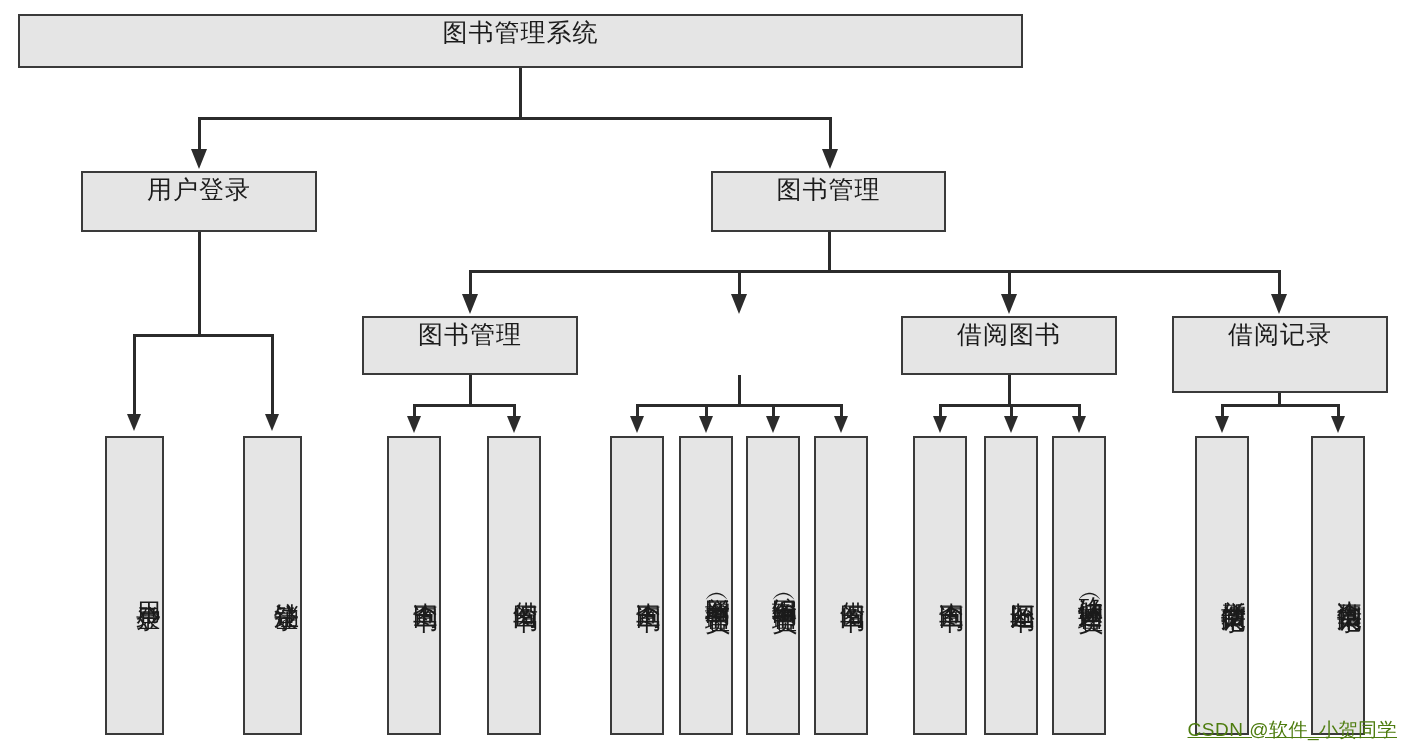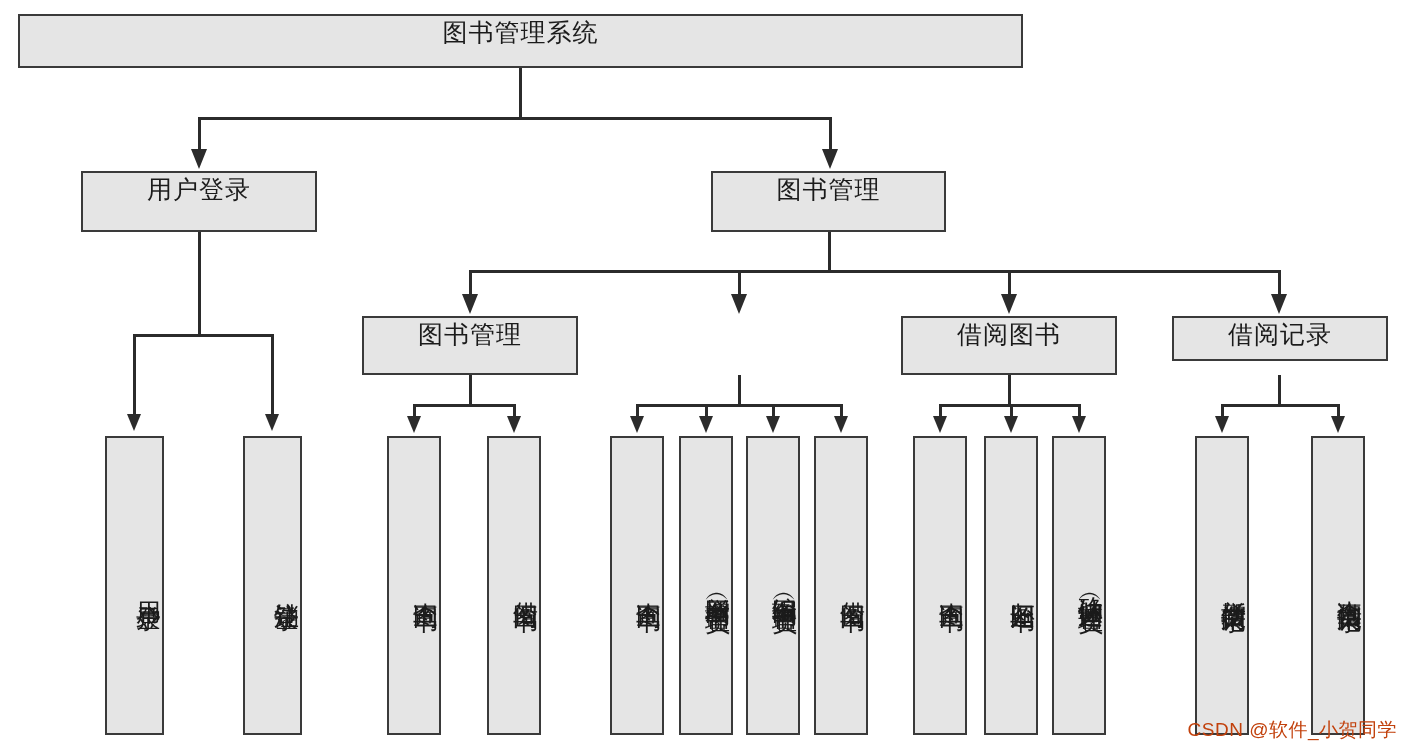--- a/index.html
+++ b/index.html
@@ -65,23 +65,24 @@
     border-left-width: 7px;
     border-right-width: 7px;
     border-top-width: 17px;
   }
   
   #watermark {
     position: absolute;
     right: 8px;
     bottom: 4px;
     font-size: 19px;
-    color: #c2410c;
+    color: #4d7c0f;
     white-space: nowrap;
     letter-spacing: 0.5px;
+    text-decoration: underline;
   }
 </style>
 </head>
 <body>
 
 <div id="canvas">
 
   <div class="vline" style="left:519px; top:67px; height:52px;"></div>
   <div class="hline" style="left:199px; top:117px; width:632px;"></div>
   <div class="vline" style="left:198px; top:117px; height:34px;"></div>
@@ -151,21 +152,21 @@
   <div class="node h" style="left:711px; top:171px; width:235px; height:61px;">
     <span>图书管理</span>
   </div>
 
   <div class="node h" style="left:362px; top:316px; width:216px; height:59px;">
     <span>图书管理</span>
   </div>
   <div class="node h" style="left:901px; top:316px; width:216px; height:59px;">
     <span>借阅图书</span>
   </div>
-  <div class="node h" style="left:1172px; top:316px; width:216px; height:45px;">
+  <div class="node h" style="left:1172px; top:316px; width:216px; height:77px;">
     <span>借阅记录</span>
   </div>
 
   <div class="node v" style="left:105px; top:436px; width:59px; height:299px;">
     <span class="vtext">用户登录</span>
   </div>
   <div class="node v" style="left:243px; top:436px; width:59px; height:299px;">
     <span class="vtext">注销登录</span>
   </div>
 

